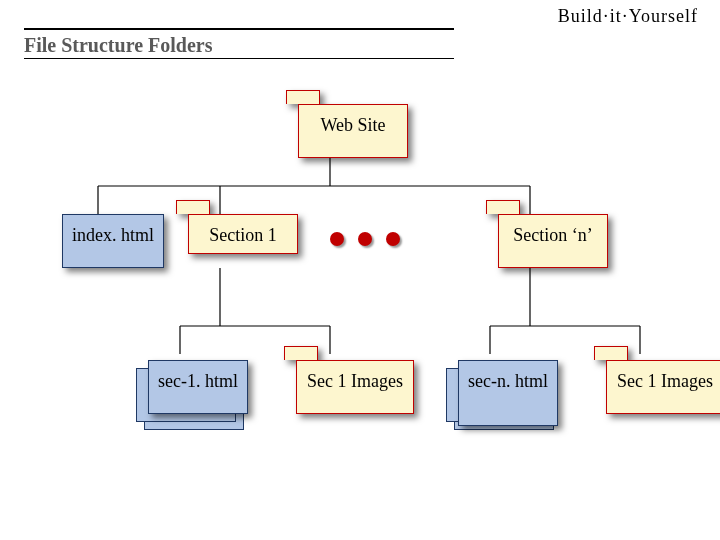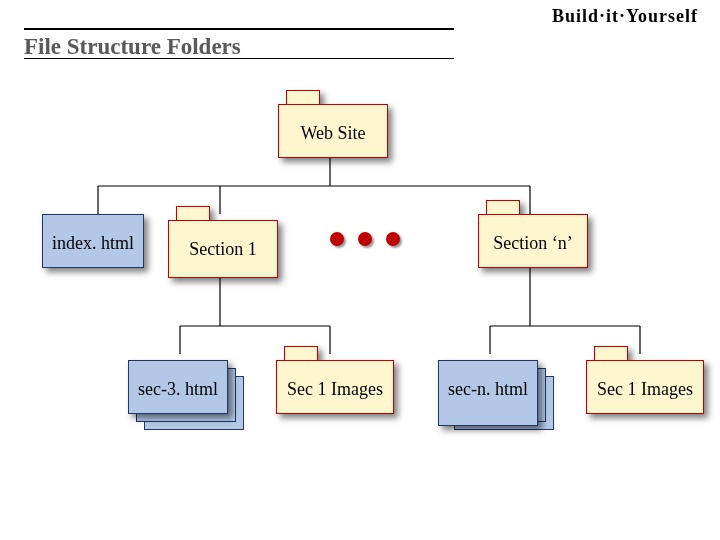--- a/index.html
+++ b/index.html
@@ -11,53 +11,54 @@
     font-family: "Times New Roman", serif;
     position: relative;
     overflow: hidden;
   }
   .rule {
     position: absolute;
     background: #000;
   }
   .title {
     position: absolute;
-    font-size: 23px;
+    font-size: 20px;
     color: #595959;
     font-weight: bold;
   }
   .logo {
     position: absolute;
     right: 22px;
     top: 6px;
     font-family: "Comic Sans MS", cursive;
     font-size: 18px;
     letter-spacing: 1px;
   }
-  .logo .b { font-weight: bold; }
+  .logo .b { font-weight: normal; }
   .node {
     position: absolute;
   }
   .tab {
     position: absolute;
     height: 14px;
     width: 34px;
     border: 1.5px solid;
     border-bottom: none;
     top: -14px;
   }
   .folder-body {
     border: 1.5px solid;
     width: 100%;
     height: 100%;
     display: flex;
     align-items: flex-start;
     justify-content: center;
-    padding-top: 18px;
+    padding-top: 10px;
     font-size: 18px;
+    margin-left: 20px;
   }
   .yellow .folder-body, .yellow .tab {
     background: #fdf6cf;
     border-color: #c00000;
   }
   .blue .folder-body {
     background: #b3c7e6;
     border-color: #1f3864;
   }
   .shadow {
@@ -120,38 +121,38 @@
 
 <div class="node yellow shadow" style="left:278px; top:104px; width:110px; height:54px;">
   <div class="tab" style="left:8px;"></div>
   <div class="folder-body">Web Site</div>
 </div>
 
 <div class="node blue shadow" style="left:42px; top:214px; width:102px; height:54px;">
   <div class="folder-body">index. html</div>
 </div>
 
-<div class="node yellow shadow" style="left:168px; top:220px; width:110px; height:58px;">
+<div class="node yellow shadow" style="left:168px; top:214px; width:110px; height:40px;">
   <div class="tab" style="left:8px;"></div>
   <div class="folder-body">Section 1</div>
 </div>
 
 <div class="node yellow shadow" style="left:478px; top:214px; width:110px; height:54px;">
   <div class="tab" style="left:8px;"></div>
   <div class="folder-body">Section ‘n’</div>
 </div>
 
 <div class="dot" style="left:330px; top:232px;"></div>
 <div class="dot" style="left:358px; top:232px;"></div>
 <div class="dot" style="left:386px; top:232px;"></div>
 
 <div class="stack-back" style="left:144px; top:376px; width:100px; height:54px;"></div>
 <div class="stack-back" style="left:136px; top:368px; width:100px; height:54px;"></div>
 <div class="node blue shadow" style="left:128px; top:360px; width:100px; height:54px;">
-  <div class="folder-body">sec-3. html</div>
+  <div class="folder-body">sec-1. html</div>
 </div>
 
 <div class="node yellow shadow" style="left:276px; top:360px; width:118px; height:54px;">
   <div class="tab" style="left:8px;"></div>
   <div class="folder-body">Sec 1 Images</div>
 </div>
 
 <div class="stack-back" style="left:454px; top:376px; width:100px; height:54px;"></div>
 <div class="stack-back" style="left:446px; top:368px; width:100px; height:54px;"></div>
 <div class="node blue shadow" style="left:438px; top:360px; width:100px; height:66px;">

